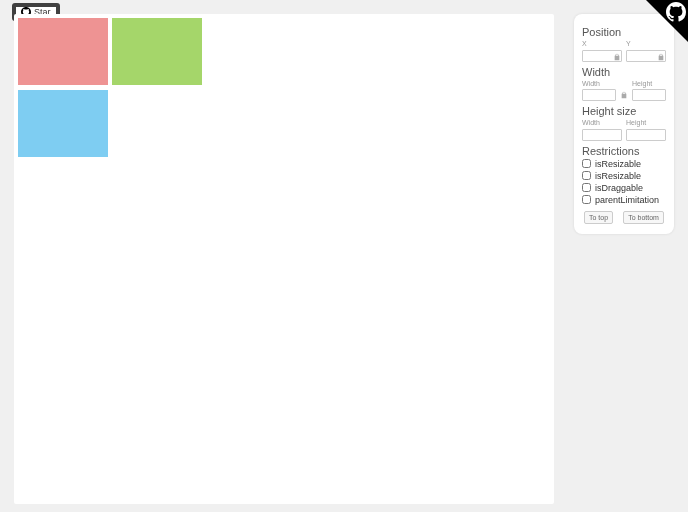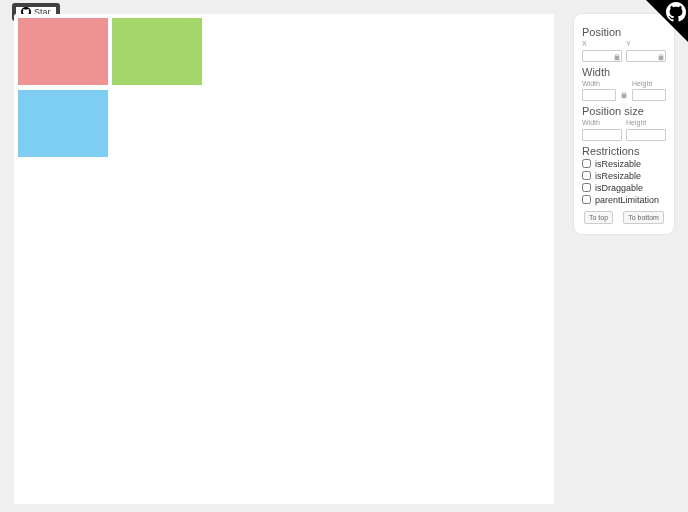--- a/index.html
+++ b/index.html
@@ -213,21 +213,21 @@
     </div>
     <svg class="lock-center" viewBox="0 0 24 24">
         <path d="M17 8V7a5 5 0 00-10 0v1H5v14h14V8h-2zm-8-1a3 3 0 016 0v1H9V7z"></path>
       </svg>
     <div class="field">
       <span class="lbl">Height</span>
       <input value="" style="">
     </div>
   </div>
 
-  <div class="section-title">Position size</div>
+  <div class="section-title">Height size</div>
   <div class="row">
     <div class="field">
       <span class="lbl">Width</span>
       <input value="" style="">
     </div>
     <div class="field">
       <span class="lbl">Height</span>
       <input value="" style="">
     </div>
   </div>

